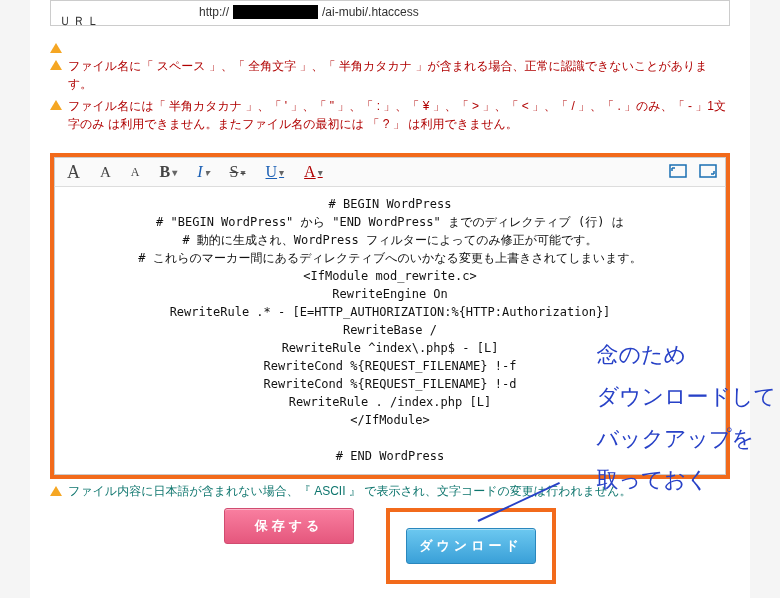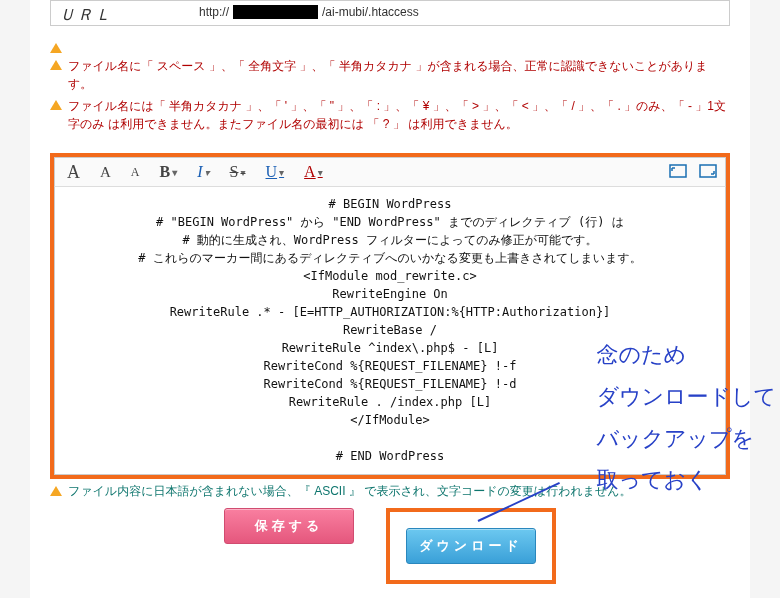--- a/index.html
+++ b/index.html
@@ -22,24 +22,23 @@
     position: relative;
   }
   .url-row {
     border: 1px solid #ccc;
     display: flex;
     height: 26px;
     margin: 0 20px 6px 20px;
   }
   .url-label {
     width: 140px;
-    padding: 4px 8px;
-    font-size: 16px;
+    padding: 12px 8px;
+    font-size: 12px;
     letter-spacing: 2px;
-    font-style: italic;
   }
   .url-value {
     flex: 1;
     padding: 4px 8px;
     font-size: 12px;
     display: flex;
     align-items: flex-start;
     gap: 4px;
   }
   .redact {

